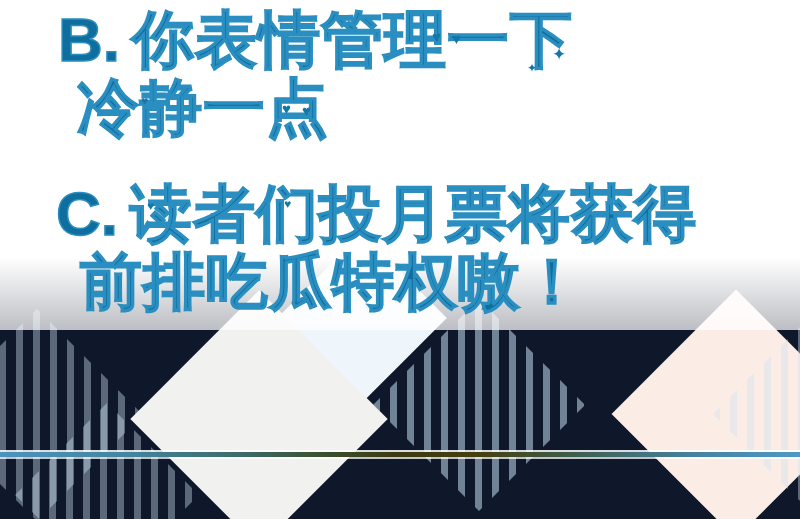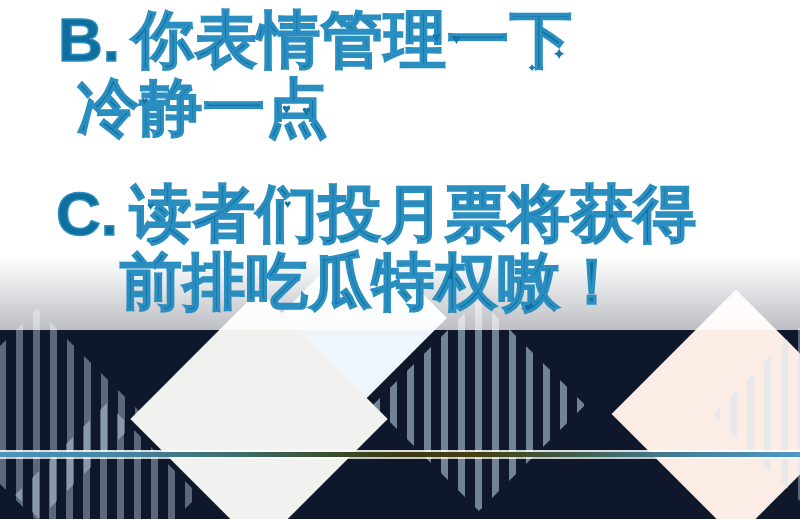--- a/index.html
+++ b/index.html
@@ -111,21 +111,21 @@
     font-weight: bold;
     font-size: 62px;
     line-height: 68px;
     letter-spacing: 1px;
     -webkit-text-stroke: 1.5px #2a8fc0;
     text-shadow: 0 0 0 #0f6e9e;
   }
   .line-b1 { padding-left: 58px; }
   .line-b2 { padding-left: 77px; }
   .line-c1 { padding-left: 56px; }
-  .line-c2 { padding-left: 120px; }
+  .line-c2 { padding-left: 80px; }
 
   .marker {
     font-family: "Liberation Sans", "DejaVu Sans", sans-serif;
     font-weight: bold;
     letter-spacing: 0px;
     margin-right: 12px;
   }
   .cn {
     font-family: "DejaVu Sans", "Liberation Sans", sans-serif;
     font-weight: bold;

